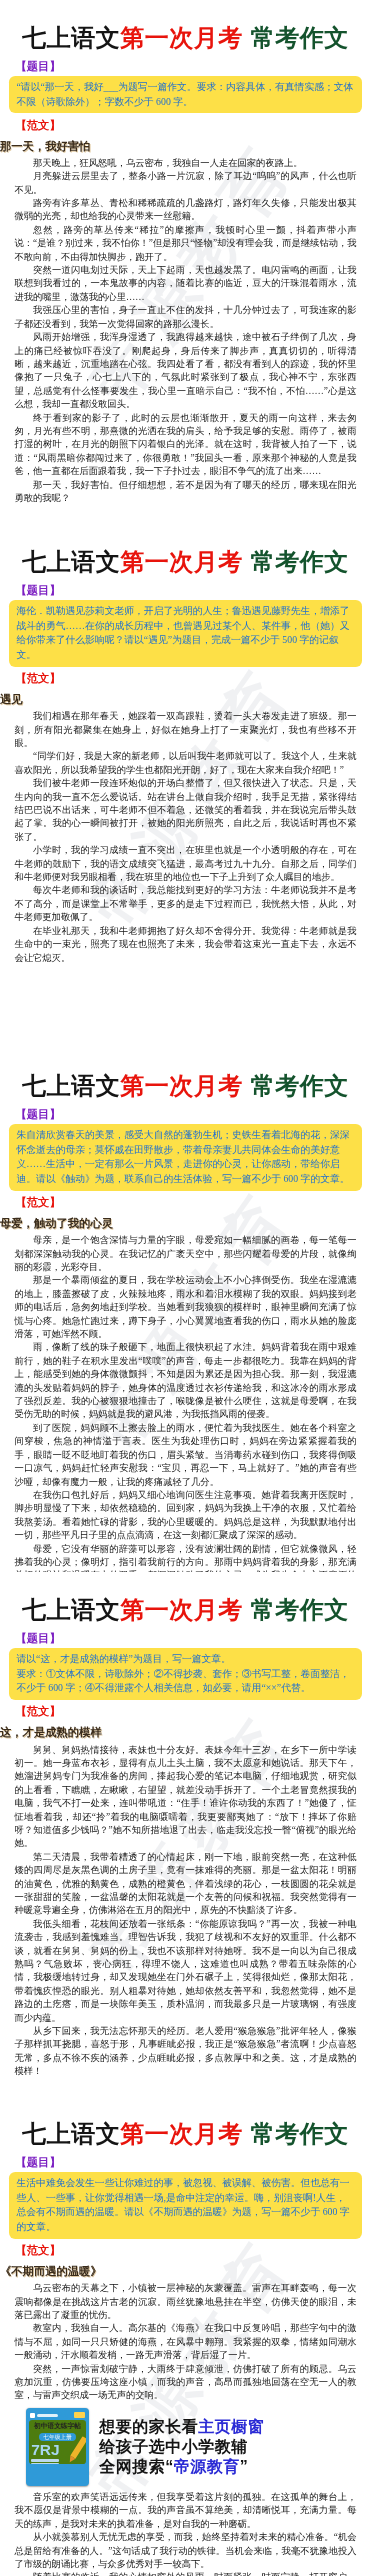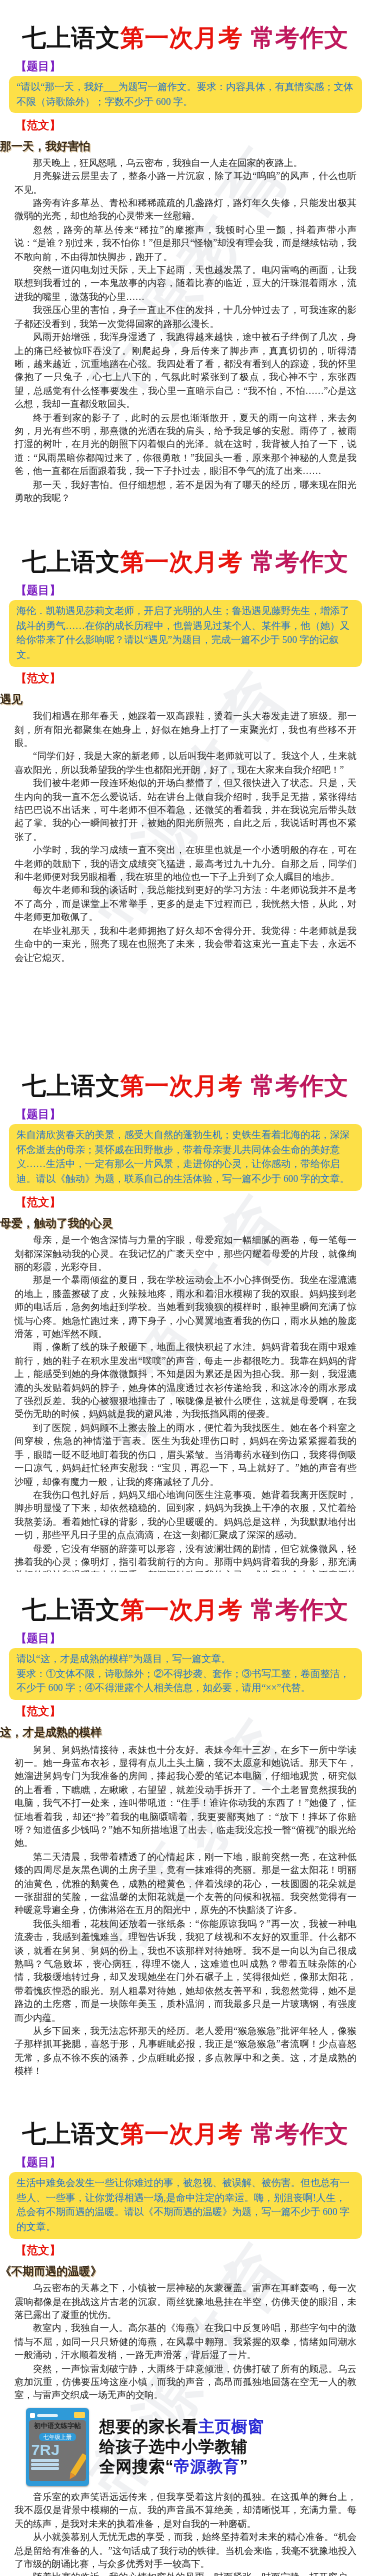--- a/index.html
+++ b/index.html
@@ -12,21 +12,21 @@
     letter-spacing:13.4px; white-space:nowrap; pointer-events:none; z-index:0;
   }
   .inner { position:relative; z-index:1; }
   .main-title {
     margin:0; padding-top:24px; text-align:center;
     font-family:"DejaVu Serif", serif; font-weight:900;
     font-size:24px; line-height:1.15; letter-spacing:0.5px;
   }
   .t-black { color:#151515; }
   .t-red   { color:#e8140c; }
-  .t-blue  { color:#be185d;margin-left:8px; }
+  .t-blue  { color:#14532d;margin-left:8px; }
   .label {
     margin:7.2px 0 2.1px 15.5px; font-size:11.3px; font-weight:bold;
     font-family:"Liberation Sans", sans-serif;
   }
   .label-topic { color:#7c1fc2; }
   .label-model { color:#e8140c; margin-top:4.1px; }
   .topic-box {
     margin:0 9.3px; background:#fde047; border-radius:6.2px;
     padding:4.1px 7.2px; font-family:Liberation Serif, serif;
     font-size:9.8px; line-height:1.5; color:#1f6fd0;
@@ -46,22 +46,22 @@
   .book {
     position:relative; width:63px; height:78px; flex:0 0 auto;
     background:#2f9ad8; border-radius:4.1px; padding:2.6px; box-sizing:border-box;
     box-shadow:0 0.5px 1.5px rgba(0,0,0,.35);
   }
   .book-top { display:flex; align-items:center; gap:2.1px; padding:1px 1px 2.1px 1px; }
   .book-logo { width:5.2px; height:5.2px; background:#ffffff; border-radius:1px; display:inline-block; }
   .book-logo-bar { width:21.6px; height:3.1px; background:rgba(255,255,255,.85); border-radius:1.5px; display:inline-block; }
   .book-badge { margin-left:auto; width:11.3px; height:6.2px; background:#ffd24d; border-radius:1px; }
   .book-panel {
-    position:relative; background:#737373; border-radius:3.1px;
-    height:61px; padding:2.1px 2.6px; box-sizing:border-box; overflow:hidden;
+    position:relative; background:#4d7c0f; border-radius:3.1px;
+    height:44px; padding:2.1px 2.6px; box-sizing:border-box; overflow:hidden;
   }
   .book-title { font-family:"Liberation Sans",sans-serif; font-weight:bold; font-size:6.7px; color:#222; text-align:center; }
   .book-grade {
     margin:1.5px auto 1px; width:37px; text-align:center;
     background:#2f9ad8; color:#fff; border-radius:4.1px;
     font-family:"Liberation Sans",sans-serif; font-size:5.7px; line-height:8.2px;
   }
   .book-code { font-family:"Liberation Sans",sans-serif; font-weight:bold; font-size:15.5px; color:#a8d6f0; line-height:15.5px; }
   .book-bullets i { display:block; width:28px; height:2.6px; background:#bcd9ec; border-radius:1px; margin:1.5px 0; }
   .pencil {

